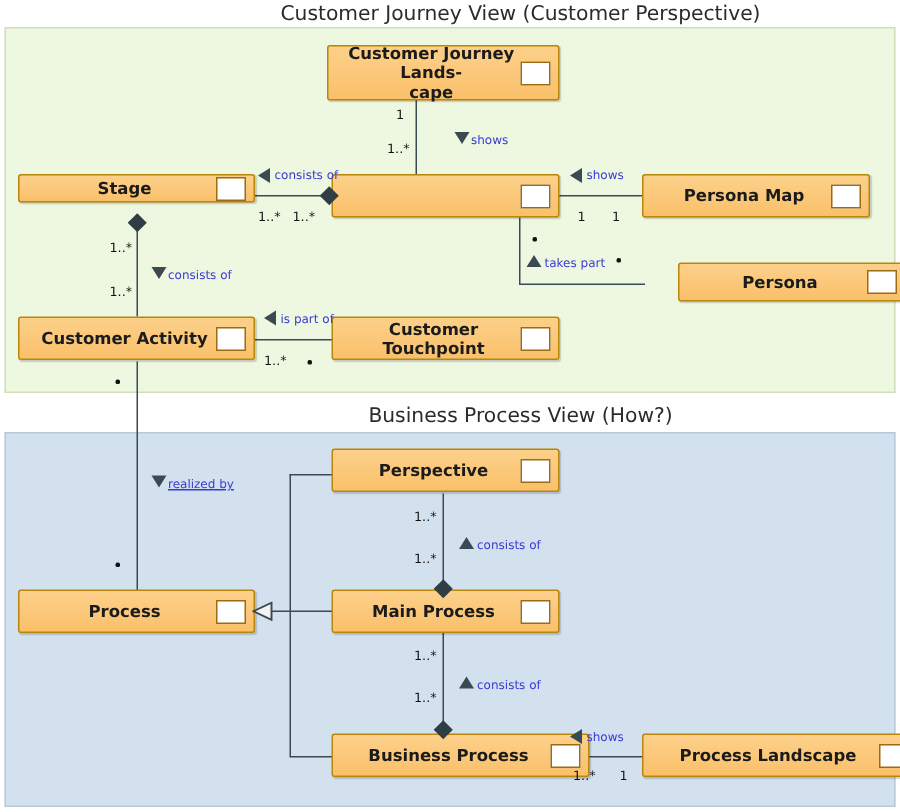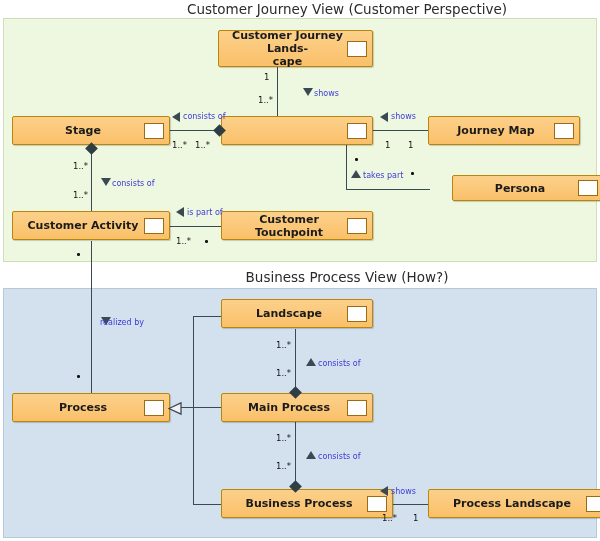--- a/index.html
+++ b/index.html
@@ -99,21 +99,21 @@
   <div class="ln-h" style="left:170px;top:226px;width:52px;"></div>
   <div class="tri left" style="left:176px;top:207px;"></div>
   <div class="rel" style="left:187px;top:208px;">is part of</div>
   <div class="card" style="left:176px;top:236px;">1..*</div>
   <div class="dot" style="left:205px;top:240px;"></div>
 
   <div class="ln-v" style="left:91px;top:241px;height:153px;"></div>
   <div class="dot" style="left:77px;top:253px;"></div>
   <div class="dot" style="left:77px;top:375px;"></div>
   <div class="tri down" style="left:101px;top:317px;"></div>
-  <div class="rel" style="left:100px;top:318px;">realized by</div>
+  <div class="rel" style="left:112px;top:318px;text-decoration:underline;">realized by</div>
 
   <div class="ln-v" style="left:295px;top:329px;height:66px;"></div>
   <div class="diamond" style="left:291px;top:388px;"></div>
   <div class="card" style="left:276px;top:340px;">1..*</div>
   <div class="card" style="left:276px;top:368px;">1..*</div>
   <div class="tri up" style="left:306px;top:358px;"></div>
   <div class="rel" style="left:318px;top:359px;">consists of</div>
 
   <div class="ln-v" style="left:295px;top:422px;height:67px;"></div>
   <div class="diamond" style="left:291px;top:482px;"></div>
@@ -140,35 +140,35 @@
   <div class="ln-h" style="left:193px;top:504px;width:29px;"></div>
 
   <div class="node" style="left:218px;top:30px;width:155px;height:37px;">
     <span class="label" style="white-space:pre-line;">Customer Journey Lands-
 cape</span>
     <span class="objicon">
       <span class="bar"></span><span class="ln"></span><span class="ln"></span>
     </span>
   </div>
 
-  <div class="node" style="left:12px;top:116px;width:158px;height:29px;">
+  <div class="node" style="left:12px;top:116px;width:158px;height:19px;">
     <span class="label">Stage</span>
     <span class="objicon">
       <span class="bar"></span><span class="ln"></span><span class="ln"></span>
     </span>
   </div>
 
   <div class="node" style="left:221px;top:116px;width:152px;height:29px;">
     <span class="objicon">
       <span class="bar"></span><span class="ln"></span><span class="ln"></span>
     </span>
   </div>
 
   <div class="node" style="left:428px;top:116px;width:152px;height:29px;">
-    <span class="label">Journey Map</span>
+    <span class="label">Persona Map</span>
     <span class="objicon">
       <span class="bar"></span><span class="ln"></span><span class="ln"></span>
     </span>
   </div>
 
   <div class="node" style="left:452px;top:175px;width:152px;height:26px;">
     <span class="label">Persona</span>
     <span class="objicon">
       <span class="bar"></span><span class="ln"></span><span class="ln"></span>
     </span>
@@ -182,21 +182,21 @@
   </div>
 
   <div class="node" style="left:221px;top:211px;width:152px;height:29px;">
     <span class="label">Customer Touchpoint</span>
     <span class="objicon">
       <span class="bar"></span><span class="ln"></span><span class="ln"></span>
     </span>
   </div>
 
   <div class="node" style="left:221px;top:299px;width:152px;height:29px;">
-    <span class="label">Landscape</span>
+    <span class="label">Perspective</span>
     <span class="objicon">
       <span class="bar"></span><span class="ln"></span><span class="ln"></span>
     </span>
   </div>
 
   <div class="node" style="left:12px;top:393px;width:158px;height:29px;">
     <span class="label">Process</span>
     <span class="objicon">
       <span class="bar"></span><span class="ln"></span><span class="ln"></span>
     </span>

